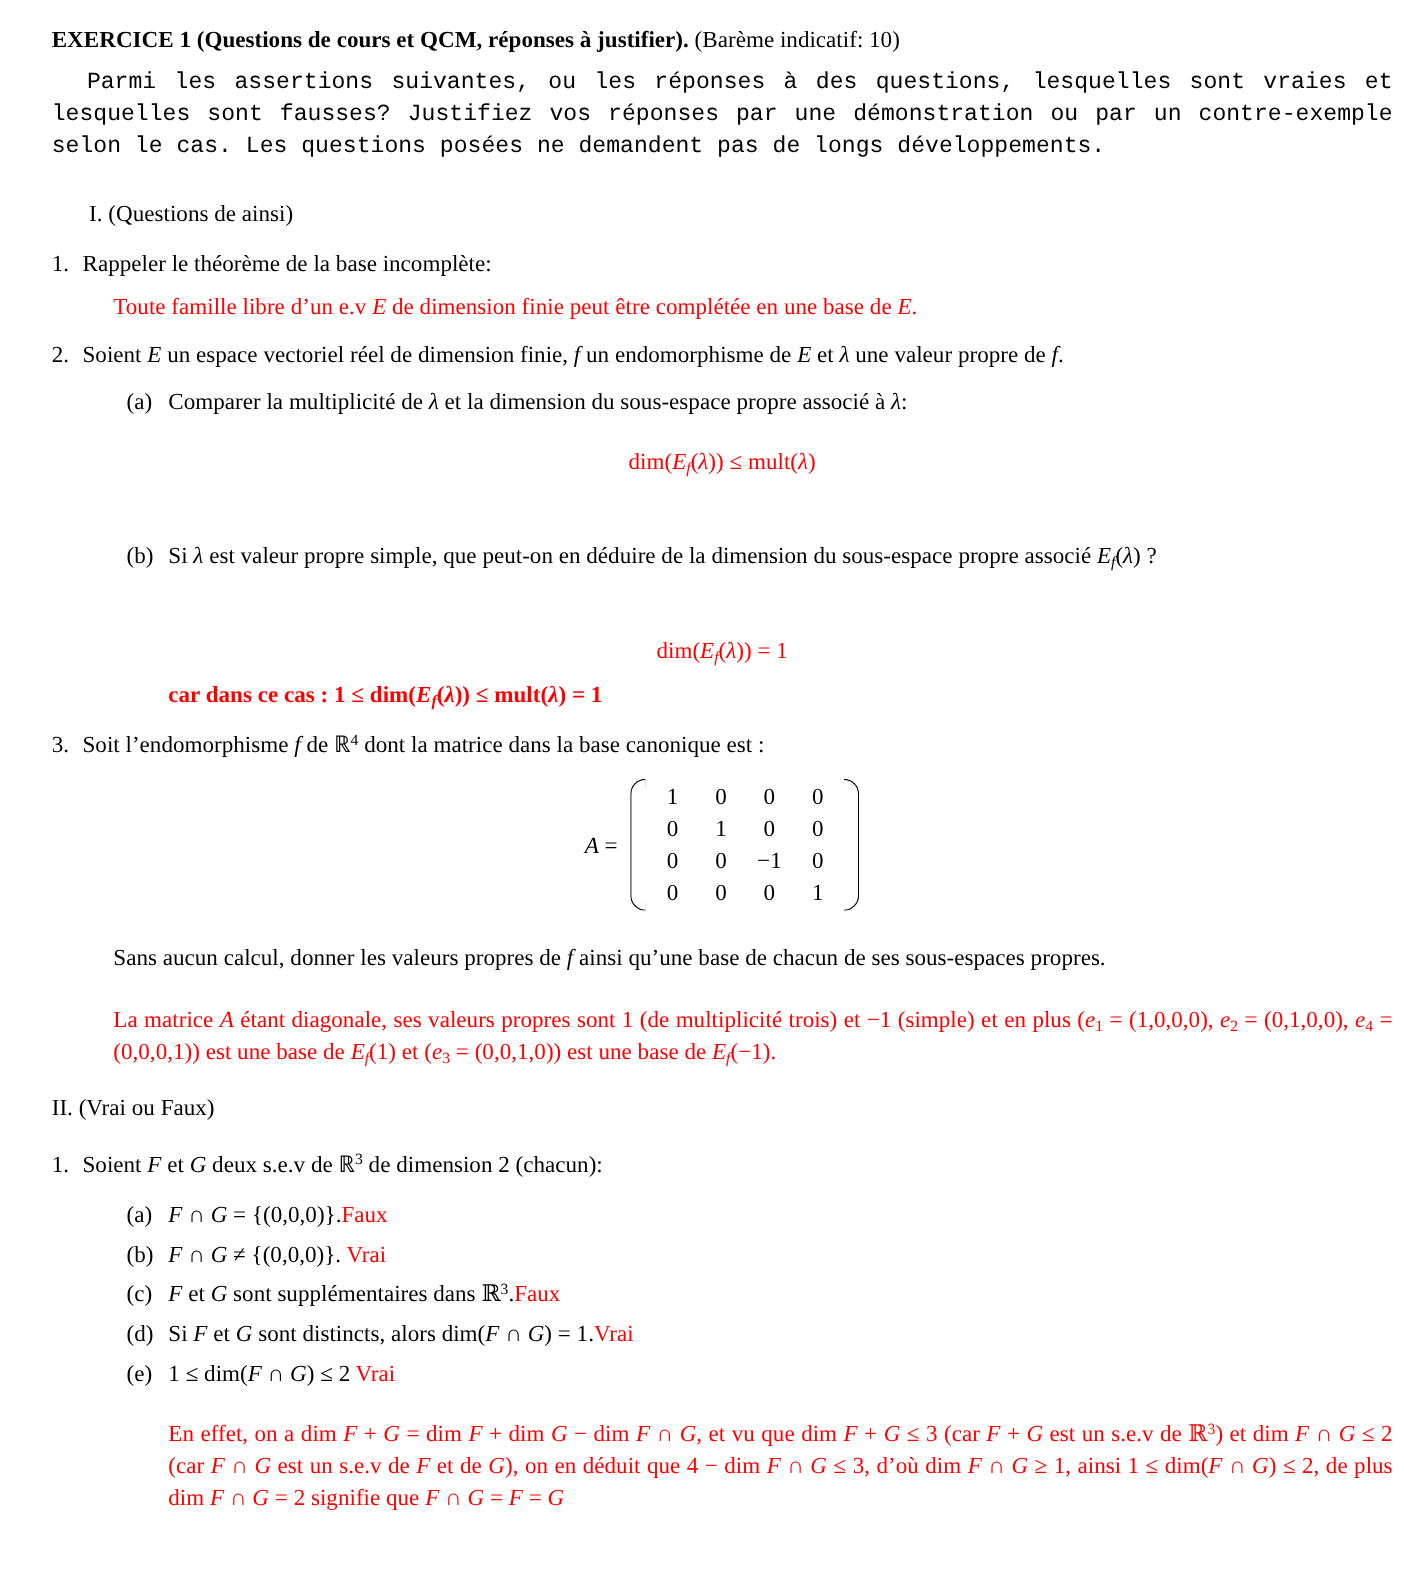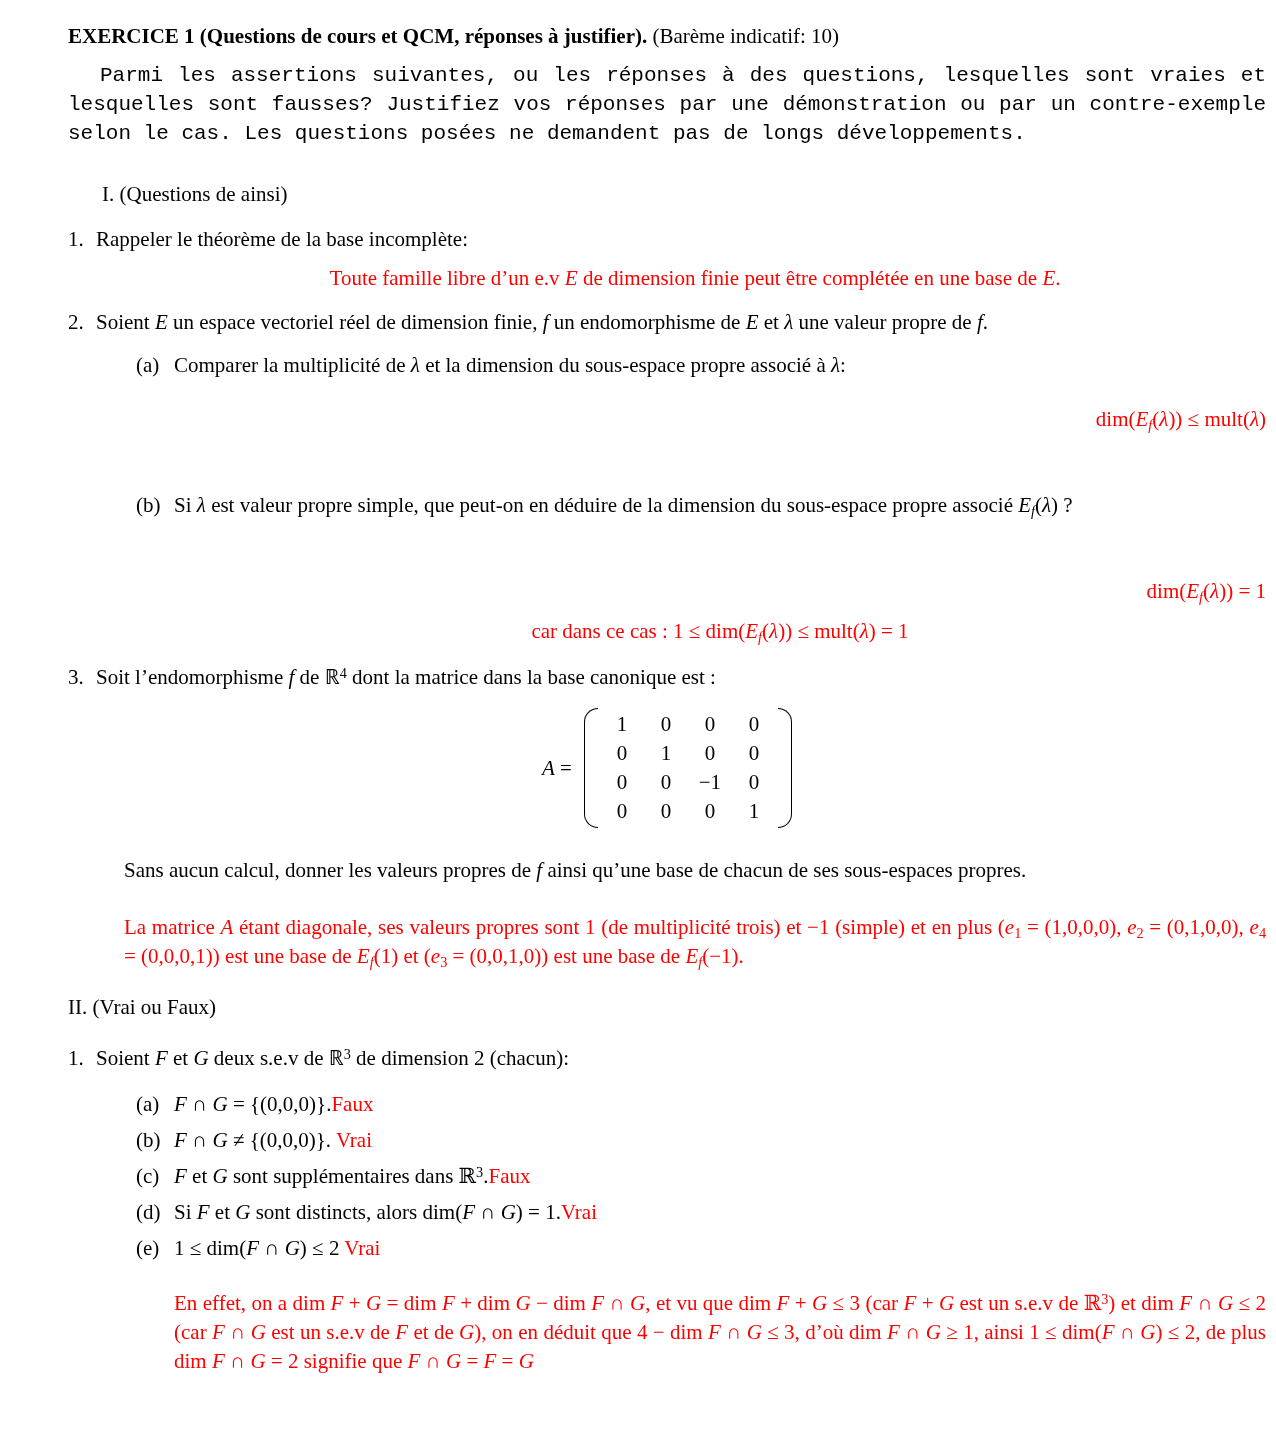--- a/index.html
+++ b/index.html
@@ -1,49 +1,49 @@
 <!DOCTYPE html>
 <html style="--red: #fe0000;"><head>
 <meta charset="utf-8">
 <style>
   html,body{margin:0;padding:0;background:#ffffff;}
   .page{
     position:relative;
     width:1276px;height:1445px;
     box-sizing:border-box;
-    padding:22px 10px 0 68px;
+    padding:22px 10px 0 47px;
     font-family:"Liberation Serif","DejaVu Serif",serif;
     font-size:21px;line-height:29px;
     color:#000;
     overflow:hidden;
   }
-  .red{color:var(--red,#fe0000);text-align:center;}
+  .red{color:var(--red,#fe0000);}
   b,.bold{font-weight:bold;}
   i{font-style:italic;}
   sub{font-size:68%;line-height:0;vertical-align:-0.25em;}
   sup{font-size:68%;line-height:0;vertical-align:0.45em;}
 
   .title{margin:0 0 0 0;}
   .intro{margin-top:10px;text-align:justify;text-indent:32px;font-family:Liberation Mono, monospace;}
 
   .sec1-head{margin:32px 0 0 34px;}
   .sec2-head{margin:22px 0 12px 0;}
 
   .li{display:flex;margin-top:16px;}
   .li .lbl{flex:0 0 28px;}
   .li .body{flex:1;font-family:Liberation Serif, serif;}
 
   .li2{display:flex;margin-left:68px;margin-top:14px;}
   .li2 .lbl{flex:0 0 38px;}
   .li2 .body{flex:1;}
 
   .ans1{margin:10px 0 0 56px;}
-  .formula-center{text-align:right;margin-top:25px;}
+  .formula-center{text-align:center;margin-top:25px;}
   .gap-lg{margin-top:57px;}
-  .note-red{margin:11px 0 0 106px;}
+  .note-red{margin:11px 0 0 106px;font-weight:bold;}
 
   .q3-row{margin-top:17px;}
   .matrix-wrap{
     display:flex;justify-content:center;align-items:center;
     margin-top:14px;height:124px;
   }
   .matrix-lhs{margin-right:12px;}
   .paren{width:13px;align-self:stretch;margin:2px 0;}
   .paren.left{border-left:1.8px solid #000;border-top:1.8px solid #000;border-bottom:1.8px solid #000;border-radius:20px 0 0 20px;}
   .paren.right{border-right:1.8px solid #000;border-top:1.8px solid #000;border-bottom:1.8px solid #000;border-radius:0 20px 20px 0;}

